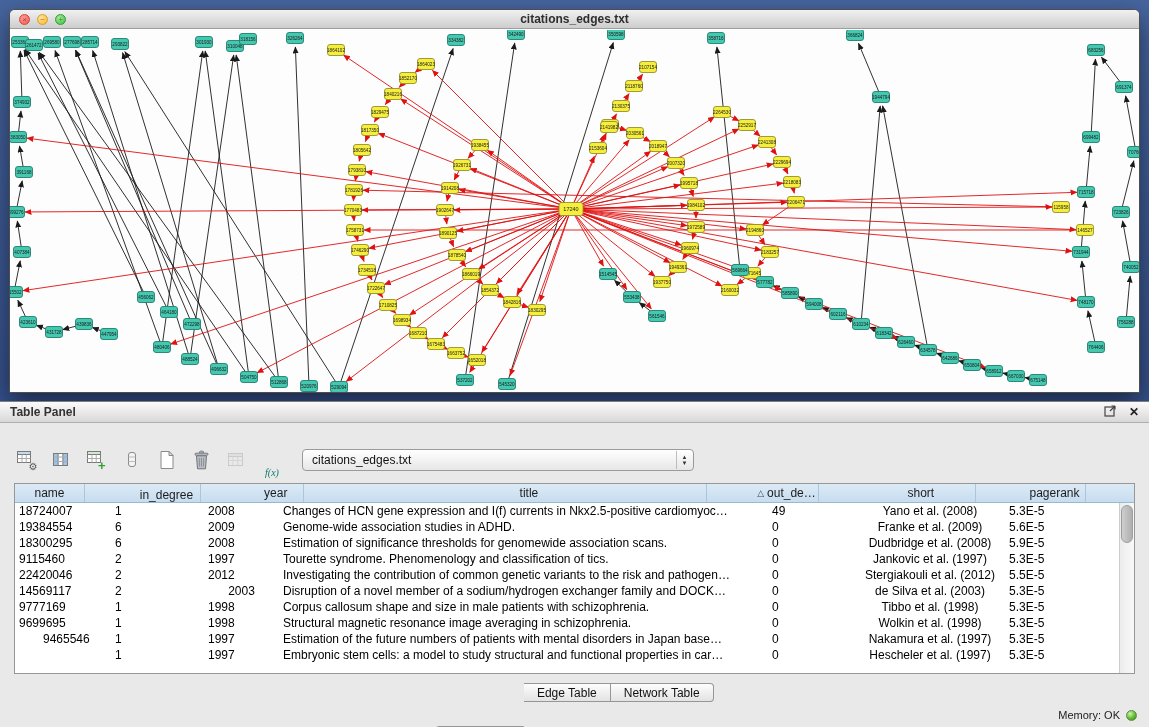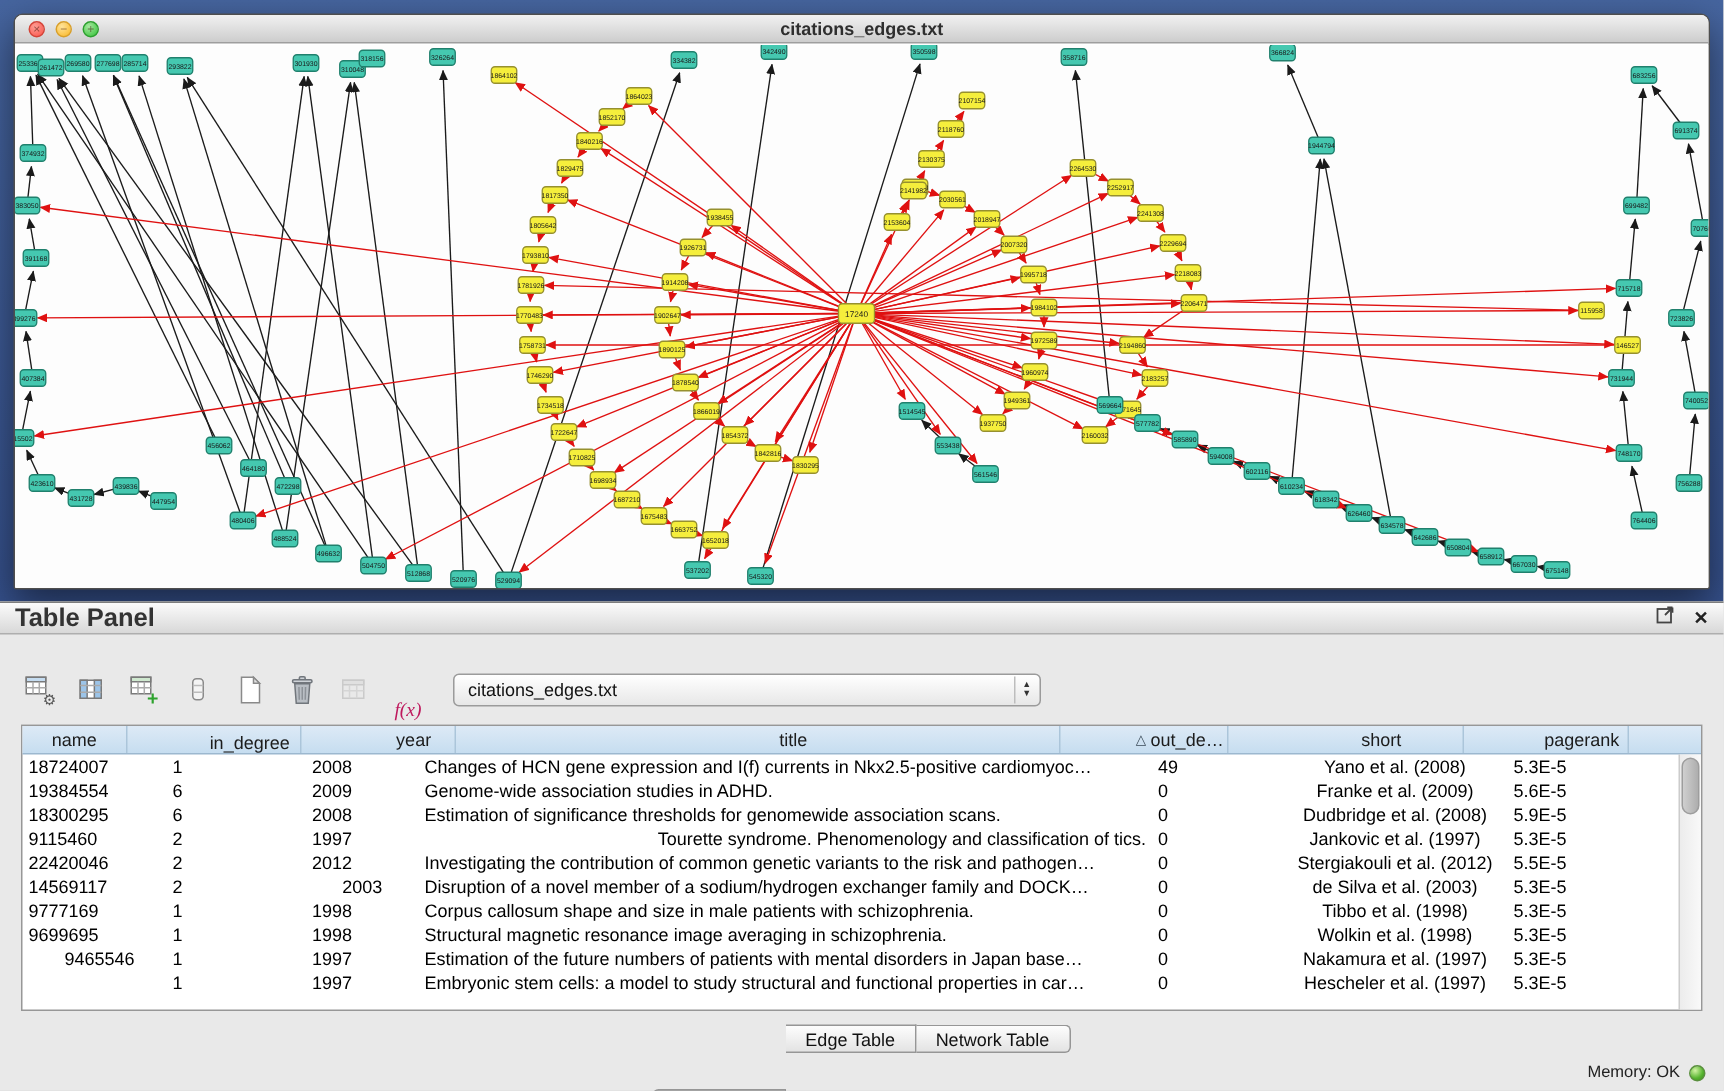--- a/index.html
+++ b/index.html
@@ -24,31 +24,31 @@
   .tl.yel { background:radial-gradient(circle at 35% 30%,#ffe39a,#f9b623); border:1px solid #d89f2a; }
   .tl.grn { background:radial-gradient(circle at 35% 30%,#a7e8a0,#33c137); border:1px solid #2da02f; }
   .canvas { position:absolute; top:20px; left:0; right:0; bottom:0; background:#fdfdfd; }
   #graph { width:100%; height:100%; display:block; }
 
   
   .table-panel { position:absolute; top:401px; left:0; width:1149px; height:326px;
     background:#e9e9e9; border-top:1px solid #7d7d7d; }
   .panel-header { height:21px; background:linear-gradient(180deg,#fbfbfb,#d8d8d8);
     border-bottom:1px solid #aeaeae; display:flex; align-items:center; padding:0 10px; }
-  .panel-title { font-size:17px; font-weight:bold; color:#333; }
+  .panel-title { font-size:12px; font-weight:bold; color:#333; }
   .ph-icons { margin-left:auto; display:flex; gap:12px; align-items:center; }
   .close-ic { font-size:12px; font-weight:bold; color:#222; line-height:12px; cursor:default; }
 
   .panel-body { padding:23px 14px 0; position:relative; }
   .toolbar { display:flex; align-items:center; gap:9px; margin-bottom:9px; height:28px; }
   .tbtn { width:26px; height:26px; display:flex; align-items:center; justify-content:center;
     background:transparent; border:none; }
   .tbtn.disabled { opacity:.45; }
-  .fx-btn { font-family:"Liberation Serif",serif; font-style:italic; font-size:13px;
-    color:#be185d; padding:0 3px;margin-top:25px; }
+  .fx-btn { font-family:"Liberation Serif",serif; font-style:italic; font-size:10px;
+    color:#0f766e; padding:0 3px;margin-top:25px; }
   .combo { margin-left:8px; width:392px; height:22px; border:1px solid #9b9b9b; border-radius:4px;
     background:linear-gradient(180deg,#ffffff,#e7e7e7); display:flex; align-items:center;
     font-size:12px; color:#111; padding-left:9px; position:relative; }
   .combo .arrows { position:absolute; right:1px; top:1px; bottom:1px; width:16px;
     border-left:1px solid #bdbdbd; display:flex; flex-direction:column;
     align-items:center; justify-content:center; font-size:6px; color:#333; line-height:6px; }
 
   .tablewrap { width:1121px; height:191px; background:#fff; border:1px solid #979797; position:relative; }
   .thead { display:flex; height:19px; background:linear-gradient(180deg,#ddeaf6,#c6ddf0);
     border-bottom:1px solid #9cb8cf;gap:48px; }
@@ -917,21 +917,21 @@
             <div class="td" style="width: 75px;">2008</div>
             <div class="td" style="width: 489px;">Estimation of significance thresholds for genomewide association scans.</div>
             <div class="td" style="width: 87px;">0</div>
             <div class="td center" style="width: 150px;">Dudbridge et al. (2008)</div>
             <div class="td" style="width: 85px;">5.9E-5</div>
           </div>
           <div class="tr">
             <div class="td" style="width: 96px;">9115460</div>
             <div class="td" style="width: 93px;">2</div>
             <div class="td" style="width: 75px;">1997</div>
-            <div class="td" style="width: 489px; text-align: right;">Tourette syndrome. Phenomenology and classification of tics.</div>
+            <div class="td" style="width: 489px;">Tourette syndrome. Phenomenology and classification of tics.</div>
             <div class="td" style="width: 87px;">0</div>
             <div class="td center" style="width: 150px;">Jankovic et al. (1997)</div>
             <div class="td" style="width: 85px;">5.3E-5</div>
           </div>
           <div class="tr">
             <div class="td" style="width: 96px;">22420046</div>
             <div class="td" style="width: 93px;">2</div>
             <div class="td" style="width: 75px;">2012</div>
             <div class="td" style="width: 489px;">Investigating the contribution of common genetic variants to the risk and pathogen…</div>
             <div class="td" style="width: 87px;">0</div>

